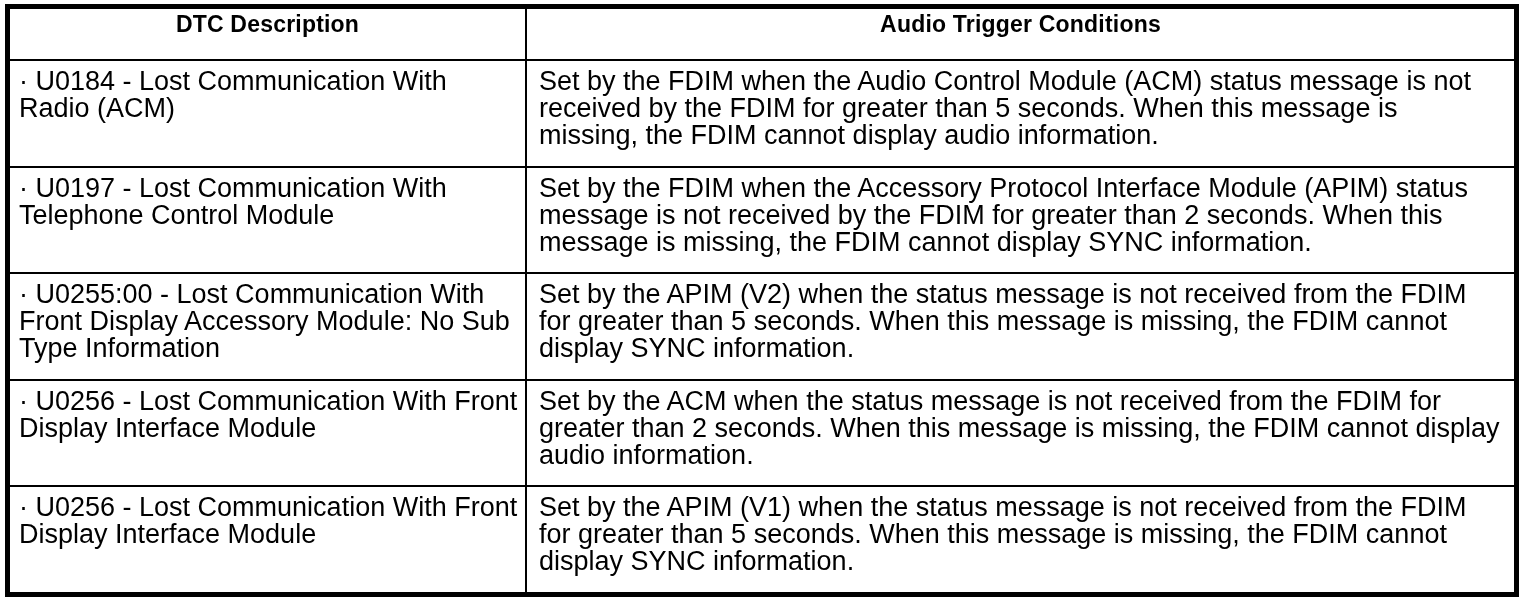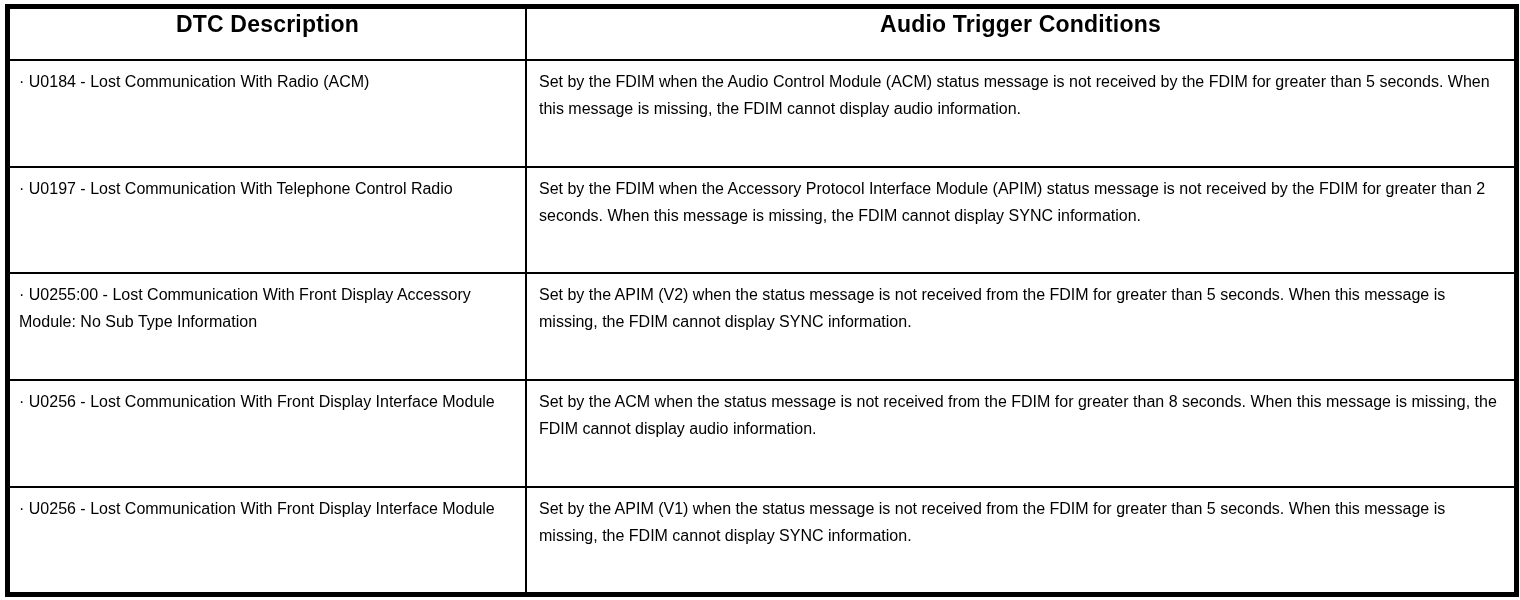--- a/index.html
+++ b/index.html
@@ -45,21 +45,21 @@
   th.header-cell {
     height: 46px;
     text-align: center;
     vertical-align: middle;
     font-size: 23px;
     font-weight: bold;
     letter-spacing: 0.2px;
     padding: 2px 14px;
   }
   td.body-cell {
-    font-size: 16px;
+    font-size: 27px;
     line-height: 27px;
     padding: 7px 10px 6px 20px;
   }
   td.cell-dtc  { padding-left: 9px; padding-right: 6px; }
   td.cell-cond { padding-left: 12px; padding-right: 14px; }
 </style>
 </head>
 <body>
 
 <div class="table-wrap">
@@ -74,32 +74,32 @@
         <th class="header-cell">Audio Trigger Conditions</th>
       </tr>
     </thead>
     <tbody id="table-body">
   <tr>
     <td class="body-cell cell-dtc">· U0184 - Lost Communication With Radio (ACM)</td>
     <td class="body-cell cell-cond">Set by the FDIM when the Audio Control Module (ACM) status message is not received by the FDIM for greater than 5 seconds. When this message is missing, the FDIM cannot display audio information.</td>
   </tr>
 
   <tr>
-    <td class="body-cell cell-dtc">· U0197 - Lost Communication With Telephone Control Radio</td>
+    <td class="body-cell cell-dtc">· U0197 - Lost Communication With Telephone Control Module</td>
     <td class="body-cell cell-cond">Set by the FDIM when the Accessory Protocol Interface Module (APIM) status message is not received by the FDIM for greater than 2 seconds. When this message is missing, the FDIM cannot display SYNC information.</td>
   </tr>
 
   <tr>
     <td class="body-cell cell-dtc">· U0255:00 - Lost Communication With Front Display Accessory Module: No Sub Type Information</td>
     <td class="body-cell cell-cond">Set by the APIM (V2) when the status message is not received from the FDIM for greater than 5 seconds. When this message is missing, the FDIM cannot display SYNC information.</td>
   </tr>
 
   <tr>
     <td class="body-cell cell-dtc">· U0256 - Lost Communication With Front Display Interface Module</td>
-    <td class="body-cell cell-cond">Set by the ACM when the status message is not received from the FDIM for greater than 8 seconds. When this message is missing, the FDIM cannot display audio information.</td>
+    <td class="body-cell cell-cond">Set by the ACM when the status message is not received from the FDIM for greater than 2 seconds. When this message is missing, the FDIM cannot display audio information.</td>
   </tr>
 
   <tr>
     <td class="body-cell cell-dtc">· U0256 - Lost Communication With Front Display Interface Module</td>
     <td class="body-cell cell-cond">Set by the APIM (V1) when the status message is not received from the FDIM for greater than 5 seconds. When this message is missing, the FDIM cannot display SYNC information.</td>
   </tr>
 </tbody>
   </table>
 </div>
 

